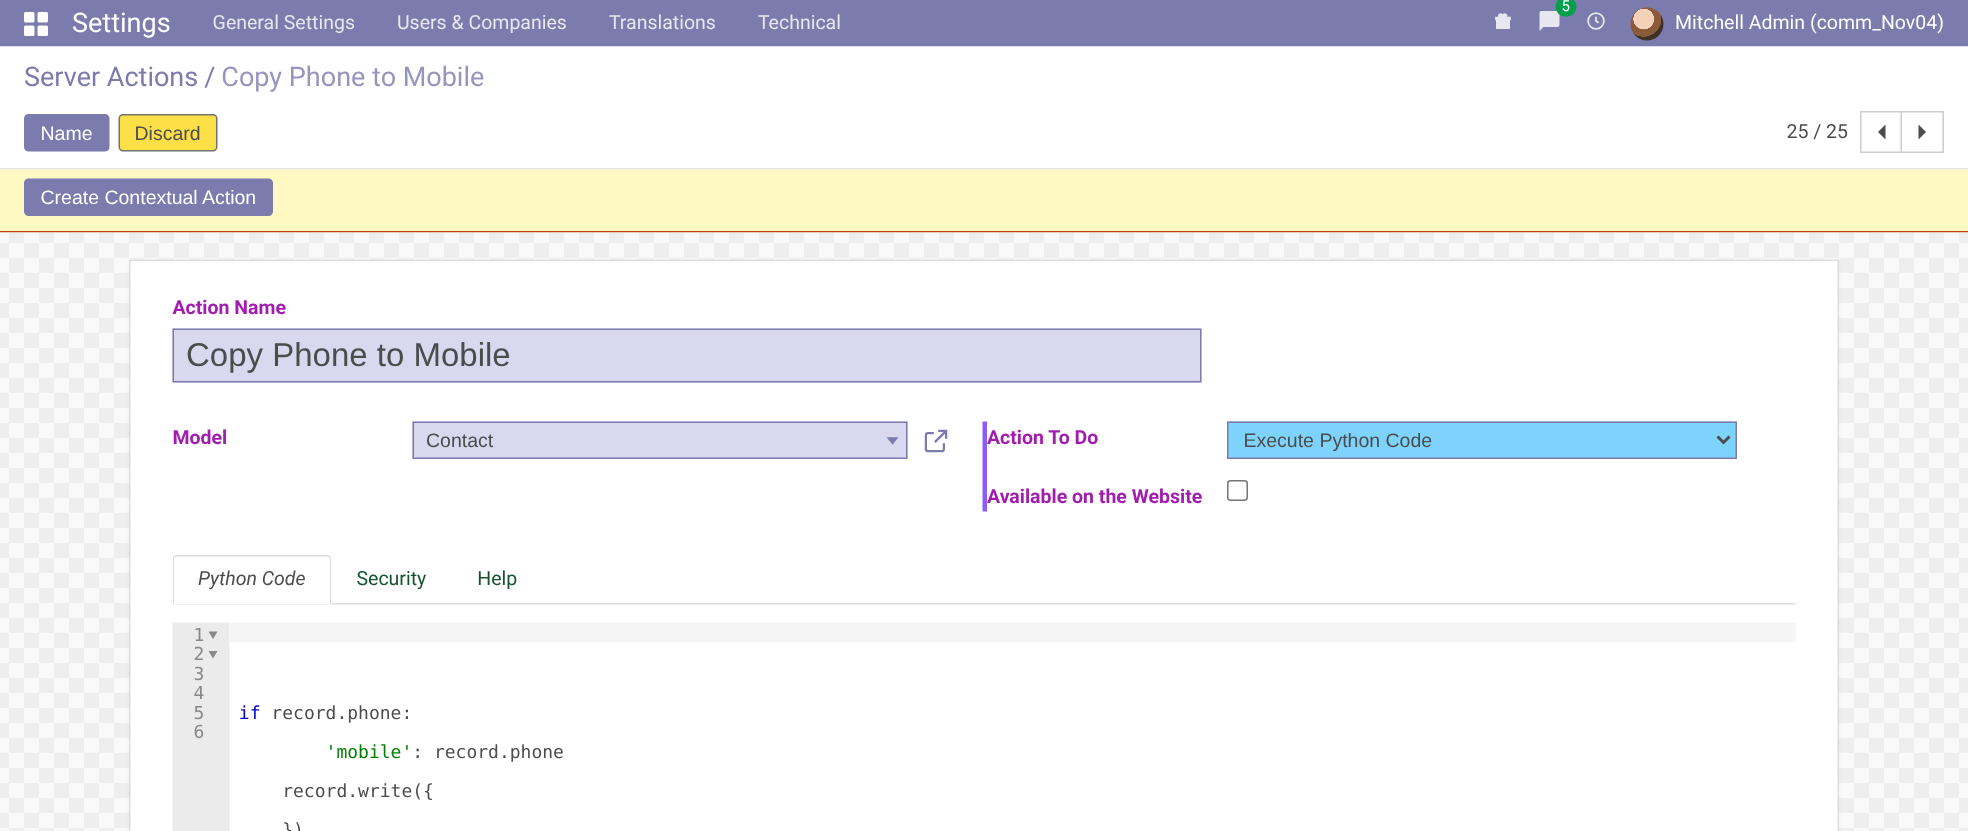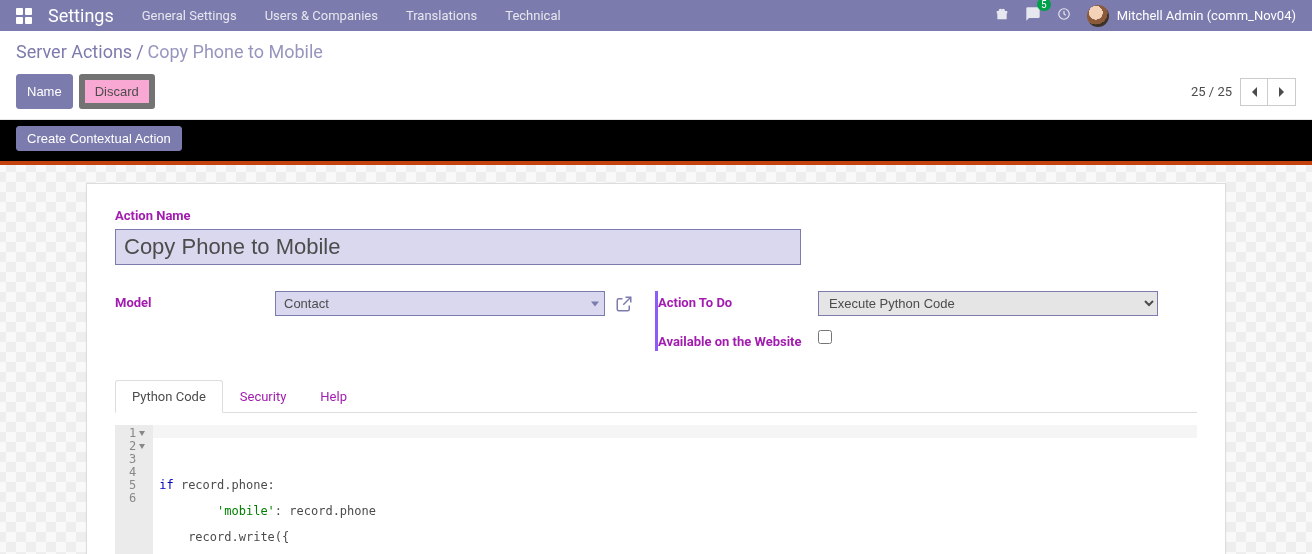--- a/index.html
+++ b/index.html
@@ -65,38 +65,38 @@
   .actions-row {
     display: flex; align-items: center;
     padding: 6px 16px 10px 16px;
   }
   .btn {
     font-size: 13px; padding: 4px 10px;
     border-radius: 3px; border: 1px solid transparent;
     cursor: pointer; display: inline-flex; align-items: center;
   }
   .btn-primary { background: #7c7bad; color: #fff; border-color: #7c7bad; }
-  .btn-secondary { background: #f9a8d4; color: #4c4c4c; border: 6px solid #737373; }
+  .btn-secondary { background: #fde047; color: #4c4c4c; border: 1px solid #737373; }
   .actions-left { display: flex; gap: 6px; }
   .actions-right { margin-left: auto; display: flex; align-items: center; gap: 8px; }
   .pager-text { color: #4c4c4c; font-size: 13px; }
   .pager-btns { display: flex; }
   .pager-btn {
     width: 28px; height: 28px;
     border: 1px solid #ccc; background: #fff;
     display: flex; align-items: center; justify-content: center;
     cursor: pointer; color: #4c4c4c; font-size: 14px;
   }
   .pager-btn + .pager-btn { border-left: none; }
 
   
   .contextual-bar {
     padding: 6px 8px 10px 16px;
-    background: #000000;
-    border-bottom: 4px solid #c2410c;
+    background: #fef9c3;
+    border-bottom: 1px solid #c2410c;
   }
 
   
   .sheet-bg {
     background: repeating-conic-gradient(#eee 0% 25%, #f9f9f9 0% 50%) 50% / 20px 20px;
     padding: 18px 0 40px 0;
     min-height: 420px;
     display: flex;
     justify-content: center;
   }
@@ -151,36 +151,36 @@
     color: #7c7bad; cursor: pointer; margin-left: 4px;
     display: inline-flex;
   }
   .ext-link svg { width: 18px; height: 18px; }
 
   .select-input {
     width: 340px;
     padding: 3px 6px;
     font-size: 13px;
     border: 1px solid #7c7bad;
-    background: #e5e5e5;
+    background: #7dd3fc;
     color: #4c4c4c;
   }
 
   .checkbox-input { width: 14px; height: 14px; }
 
   
   .tabs { margin-top: 28px; border-bottom: 1px solid #ddd; display: flex; gap: 0; }
   .tab {
-    padding: 8px 16px; font-size: 13px; color: #a21caf;
+    padding: 8px 16px; font-size: 13px; color: #14532d;
     cursor: pointer; border: 1px solid transparent; border-bottom: none;
     position: relative; top: 1px;
   }
   .tab.active {
     color: #4c4c4c; border: 1px solid #ddd; border-bottom: 1px solid #fff;
-    background: #fff; border-radius: 3px 3px 0 0;
+    background: #fff; border-radius: 3px 3px 0 0; font-style: italic;
   }
 
   
   .code-editor {
     margin-top: 12px;
     border: 0;
     font-family: "Menlo", "Consolas", "Monaco", monospace;
     font-size: 12px;
     display: flex;
     min-height: 80px;

